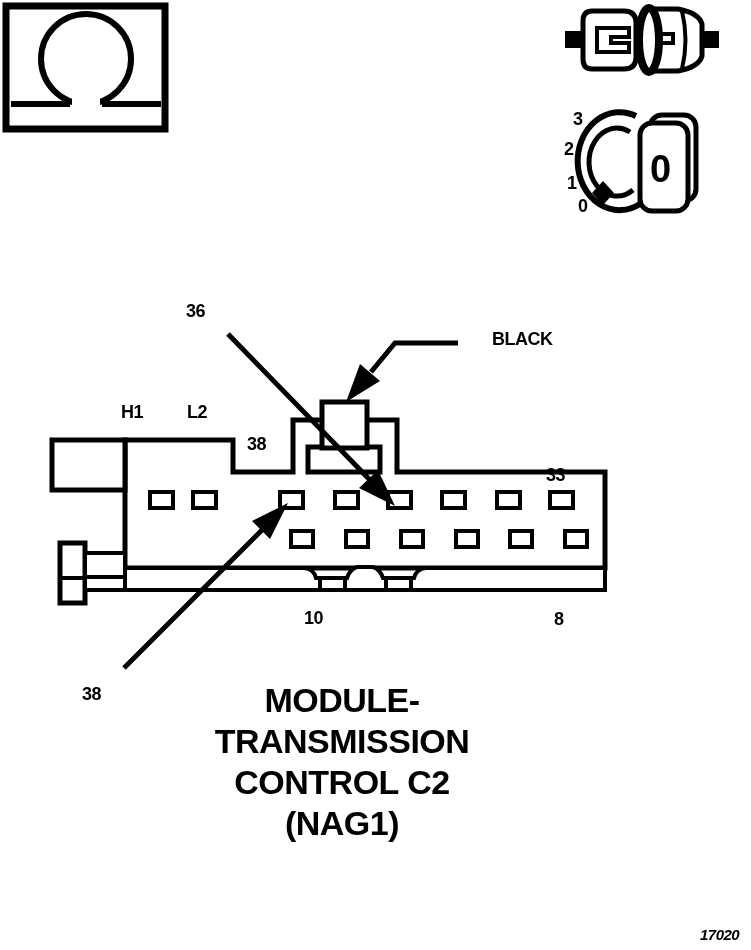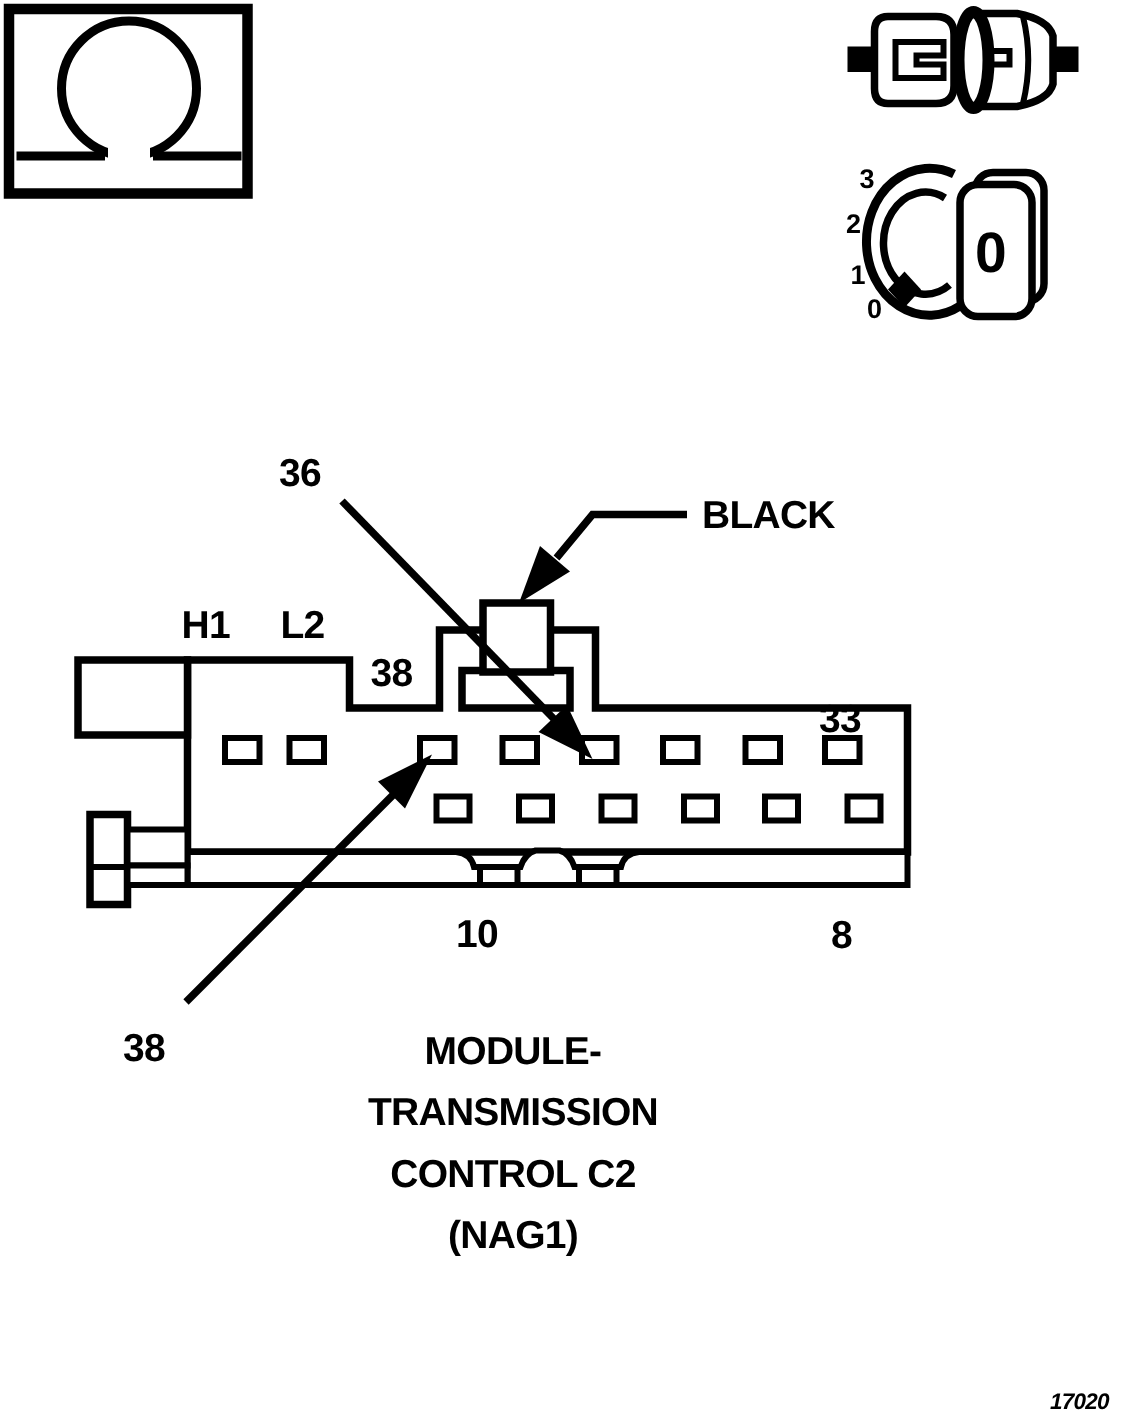--- a/index.html
+++ b/index.html
@@ -4,28 +4,28 @@
 <style>
   html,body { margin:0; padding:0; background:#ffffff; }
   #canvas {
     position:relative; width:751px; height:950px;
     background:#ffffff; overflow:hidden;
     font-family:"Liberation Sans", sans-serif;
   }
   #canvas svg { position:absolute; left:0; top:0; }
   .lbl {
     position:absolute; color:#000; font-weight:bold;
-    font-size:26px; line-height:1; letter-spacing:-0.5px;
+    font-size:18px; line-height:1; letter-spacing:-0.5px;
     white-space:nowrap;
   }
   .lbl.small { font-size:18px; }
   .title-block {
     position:absolute; left:192px; top:680px; width:300px;
     text-align:center; color:#000; font-weight:bold;
-    font-size:26px; line-height:41px; letter-spacing:-0.5px;
+    font-size:34px; line-height:41px; letter-spacing:-0.5px;
   }
   .fig-num {
     position:absolute; left:700px; top:926px; color:#000;
     font-weight:bold; font-style:italic; font-size:15px;
     letter-spacing:-0.5px;
   }
   .dial-zero { font-size:38px; letter-spacing:0; }
 </style>
 </head>
 <body>
@@ -107,21 +107,21 @@
     </g>
   </svg>
 
   <div class="lbl small" style="left:573px; top:110px;">3</div>
   <div class="lbl small" style="left:564px; top:140px;">2</div>
   <div class="lbl small" style="left:567px; top:174px;">1</div>
   <div class="lbl small" style="left:578px; top:197px;">0</div>
   <div class="lbl dial-zero" style="left:650px; top:150px;">0</div>
 
   <div class="lbl" style="left:186px; top:302px;">36</div>
-  <div class="lbl" style="left:468px; top:330px;">BLACK</div>
+  <div class="lbl" style="left:492px; top:330px;">BLACK</div>
   <div class="lbl" style="left:121px; top:403px;">H1</div>
   <div class="lbl" style="left:187px; top:403px;">L2</div>
   <div class="lbl" style="left:247px; top:435px;">38</div>
   <div class="lbl" style="left:546px; top:431px;margin-top:35px;">33</div>
   <div class="lbl" style="left:304px; top:609px;">10</div>
   <div class="lbl" style="left:554px; top:610px;">8</div>
   <div class="lbl" style="left:82px; top:685px;">38</div>
 
   <div class="title-block">
     <div>MODULE-</div>

